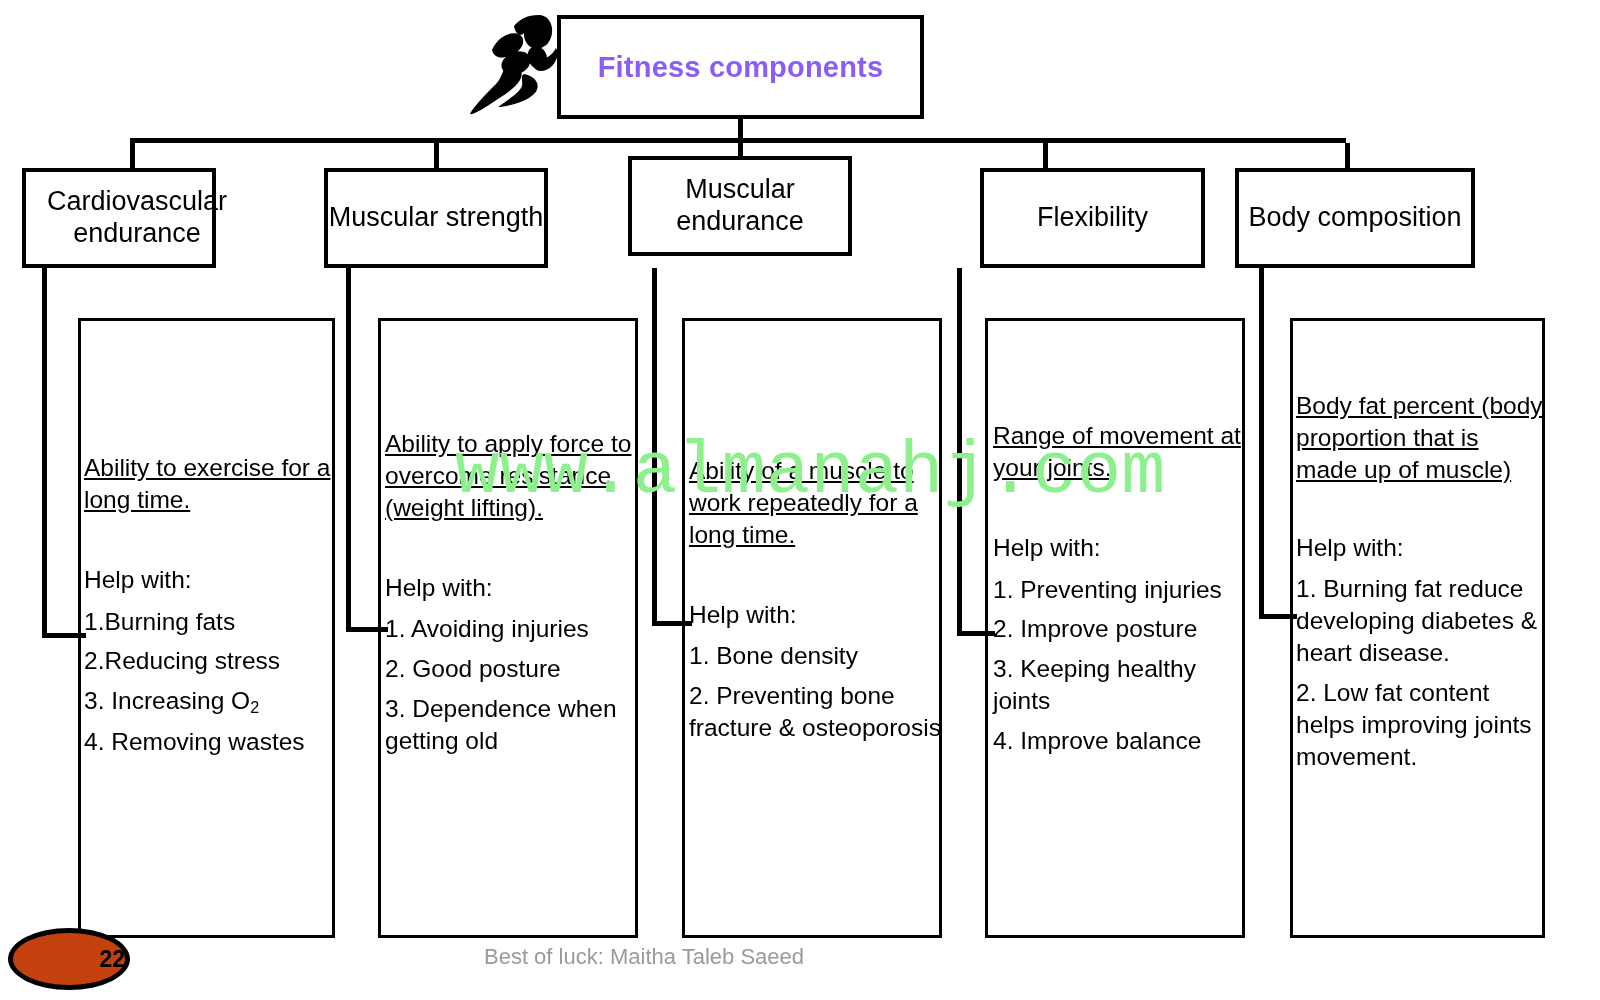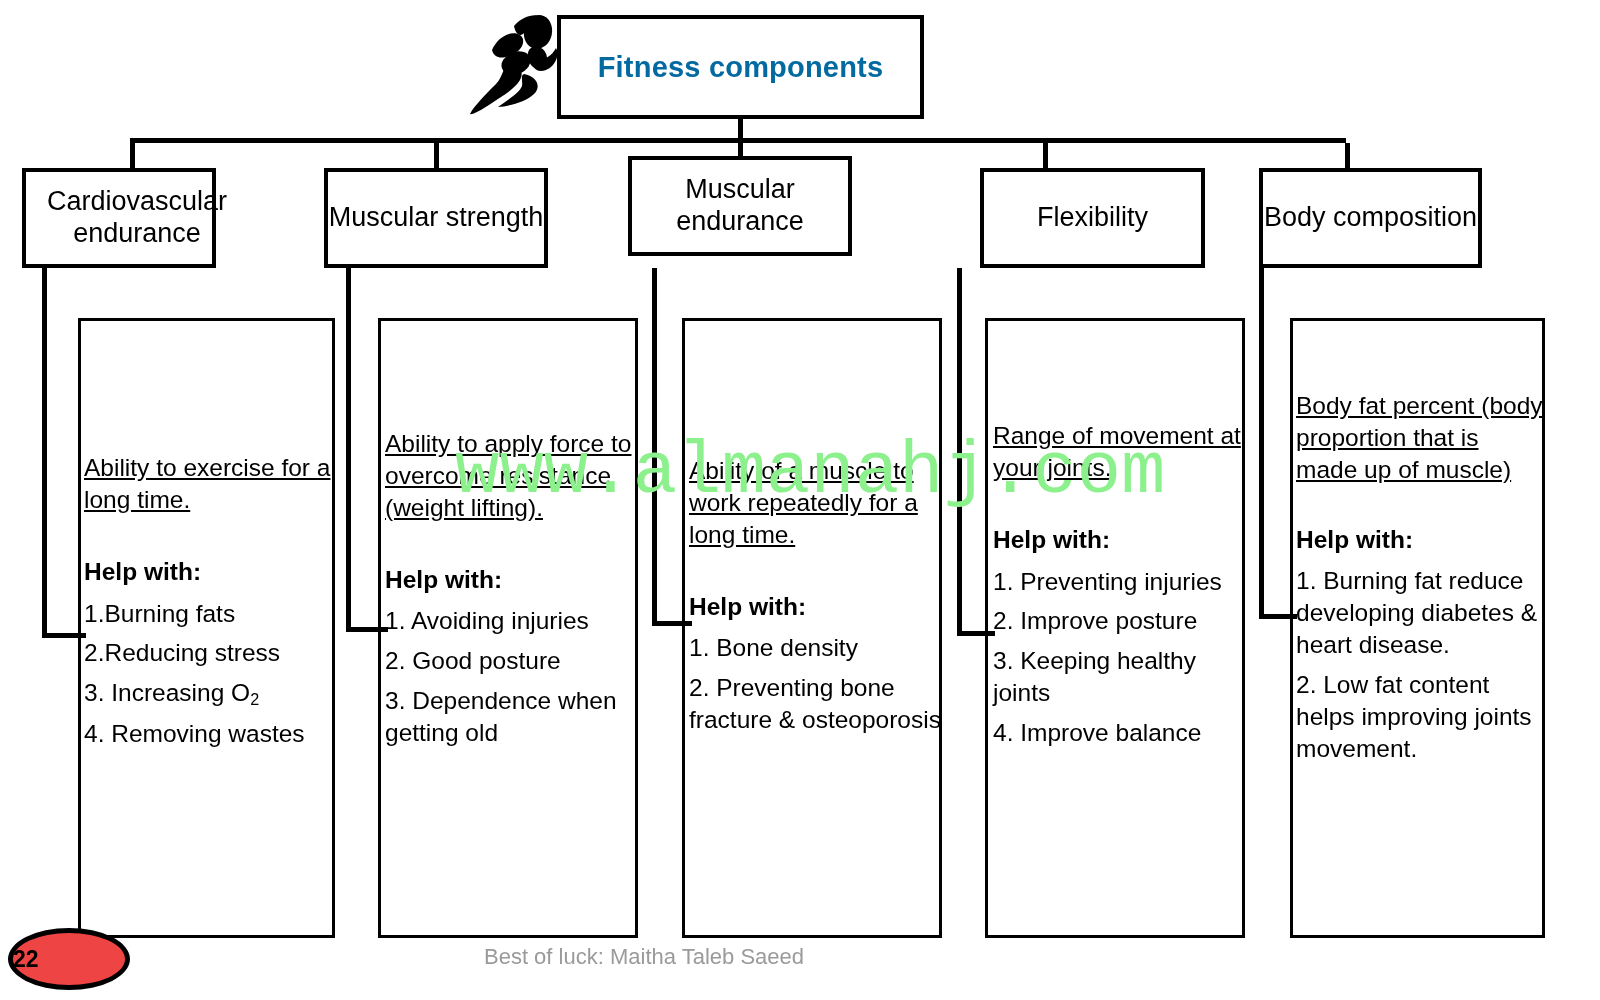--- a/index.html
+++ b/index.html
@@ -30,21 +30,21 @@
     position:absolute;
     left:557px; top:15px;
     width:367px; height:104px;
     border:4px solid #000;
     background:#fff;
     box-sizing:border-box;
     display:flex;align-items:center;justify-content:center;
     z-index:3;
   }
   .root-title{
-    font-size:29px;font-weight:bold;color:#0369a1;
+    font-size:29px;font-weight:bold;color:#8b5cf6;
     letter-spacing:.2px;
   }
   .runner{
     position:absolute;left:468px;top:6px;width:112px;height:112px;z-index:4;
   }
 
   
   .ln{position:absolute;background:#000;z-index:1;}
   
   .trunk{left:738px;top:119px;width:5px;height:22px;}
@@ -77,31 +77,31 @@
     position:absolute;
     box-sizing:border-box;
     z-index:4;
     color:#000;
     font-size:24.5px;
     line-height:1.30;
   }
   .cbody p{margin:0 0 2px 0;}
   .cbody .lead{margin-bottom:0;text-decoration:underline;}
   .cbody .gap{height:36px;}
-  .cbody .hw{font-weight:bold;margin:4px 0 10px 0;}
+  .cbody .hw{font-weight:normal;margin:12px 0 10px 0;}
   .cbody .it{margin:0 0 8px 0;}
   sub{font-size:.66em;vertical-align:-.22em;}
 
   
   .pagenum{
     position:absolute;left:8px;top:928px;
     width:112px;height:52px;
     border:5px solid #000;border-radius:50%;
-    background:#ef4444;
-    display:flex;align-items:center;justify-content:flex-start;
+    background:#c2410c;
+    display:flex;align-items:center;justify-content:flex-end;
     z-index:6;
   }
   .pagenum span{font-size:23px;font-weight:bold;color:#000;}
   .credit{
     position:absolute;left:0;top:944px;width:1288px;text-align:center;
     font-size:22px;color:#9a9a9a;z-index:6;
   }
 </style>
 </head>
 <body>
@@ -185,21 +185,21 @@
     <p class="lead">Range of movement at your joints.</p>
     <div class="gap"></div>
     <p class="hw">Help with:</p>
     <p class="it">1. Preventing injuries</p>
     <p class="it">2. Improve posture</p>
     <p class="it">3. Keeping healthy joints</p>
     <p class="it">4. Improve balance</p>
   </div>
 
   <div class="ln" style="left:1345px;top:143px;width:5px;height:28px;"></div>
-  <div class="hbox" style="left:1235px;top:168px;width:223px;height:100px;margin-left:24px;">
+  <div class="hbox" style="left:1235px;top:168px;width:240px;height:100px;">
     <span>Body composition</span>
   </div>
   <div class="ln" style="left:1259px;top:268px;width:5px;height:351px;"></div>
   <div class="ln" style="left:1259px;top:614px;width:38px;height:5px;"></div>
   <div class="cbox" style="left:1290px;top:318px;width:255px;height:620px;"></div>
   <div class="cbody" style="left:1296px;top:390px;width:250px;">
     <p class="lead">Body fat percent (body proportion that is made up of muscle)</p>
     <div class="gap" style="height:34px;"></div>
     <p class="hw">Help with:</p>
     <p class="it">1. Burning fat reduce developing diabetes &amp; heart disease.</p>

